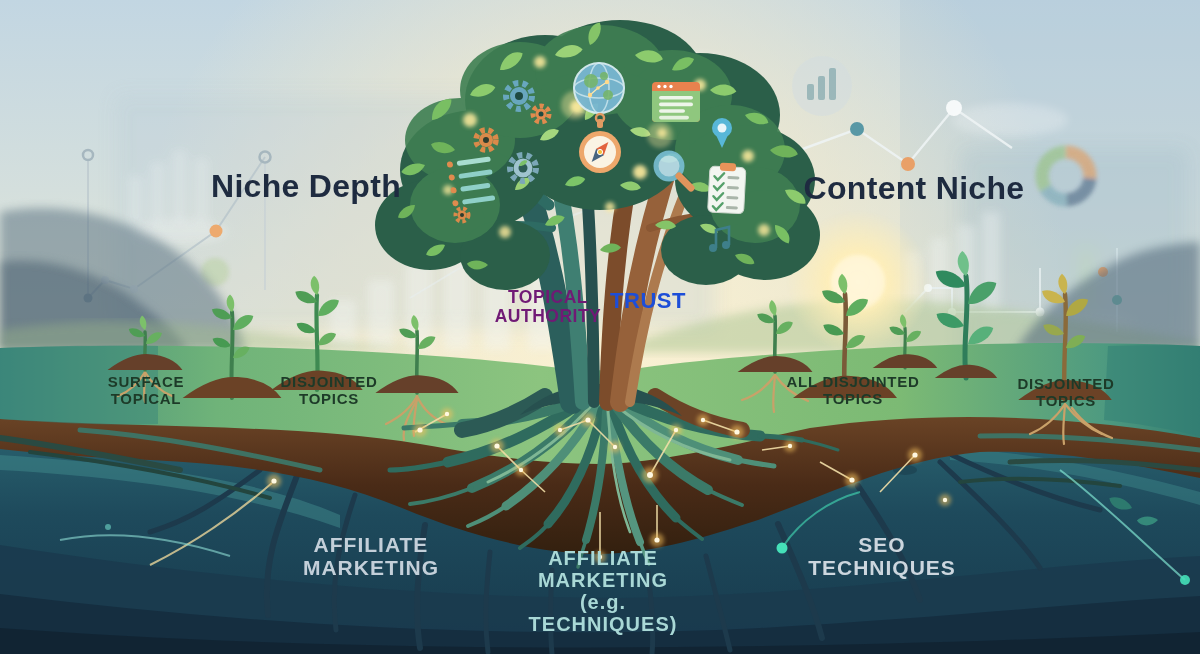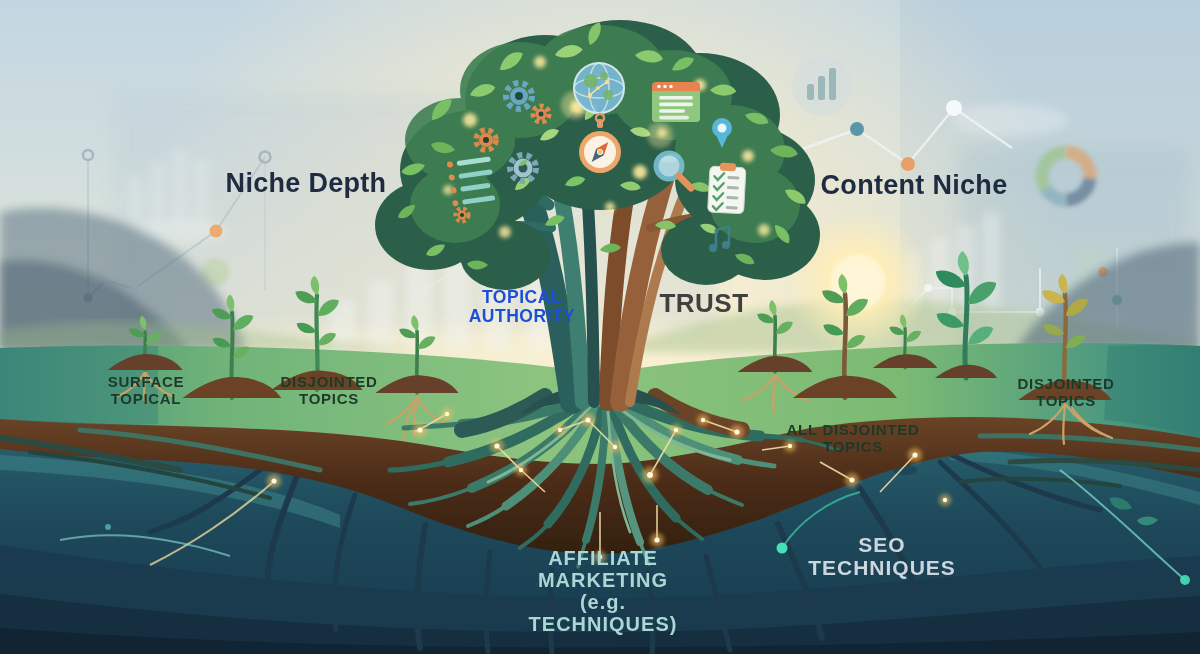--- a/index.html
+++ b/index.html
@@ -7,29 +7,29 @@
     position:relative;width:1200px;height:654px;overflow:hidden;
     font-family:"Liberation Sans", sans-serif;
     background:#c9dae3;
   }
   .stage svg{position:absolute;left:0;top:0;}
   .lbl{
     position:absolute;font-weight:bold;text-align:center;
     line-height:1.1;letter-spacing:.5px;transform:translateX(-50%);
     user-select:none;
   }
-  .title{font-size:27px;letter-spacing:.3px;white-space:nowrap;color:#1e2b40;}
+  .title{font-size:32px;letter-spacing:.3px;white-space:nowrap;color:#1e2b40;}
   #lbl-niche{left:306px;top:169px;}
   #lbl-content{left:914px;top:171px;}
-  #lbl-topical{left:522px;top:288px;width:146px;font-size:17.5px;color:#1d4ed8;}
-  #lbl-trust{left:704px;top:289px;font-size:26px;white-space:nowrap;color:#404040;}
+  #lbl-topical{left:548px;top:288px;width:146px;font-size:17.5px;color:#701a75;}
+  #lbl-trust{left:648px;top:289px;font-size:22px;white-space:nowrap;color:#1d4ed8;}
   .glbl{font-size:15px;color:#1d3a28;letter-spacing:.7px;}
   #lbl-surface{left:146px;top:374px;width:104px;}
   #lbl-disjointed-l{left:329px;top:374px;width:124px;}
-  #lbl-all-disjointed{left:853px;top:374px;width:174px;margin-top:48px;}
+  #lbl-all-disjointed{left:853px;top:374px;width:174px;}
   #lbl-disjointed-r{left:1066px;top:376px;width:124px;}
   .ulbl{letter-spacing:1px;}
   #lbl-affiliate-l{left:371px;top:533px;width:152px;font-size:21px;color:#c3cfd9;}
   #lbl-affiliate-c{left:603px;top:547px;width:152px;font-size:20px;color:#a9d8d6;}
   #lbl-seo{left:882px;top:533px;width:176px;font-size:21px;color:#ccd6de;}
 </style>
 </head>
 <body>
 
 <div class="stage">
@@ -610,15 +610,16 @@
 </svg>
 
 <div class="lbl title" id="lbl-niche">Niche Depth</div>
 <div class="lbl title" id="lbl-content">Content Niche</div>
 <div class="lbl" id="lbl-topical">TOPICAL AUTHORITY</div>
 <div class="lbl" id="lbl-trust">TRUST</div>
 <div class="lbl glbl" id="lbl-surface">SURFACE TOPICAL</div>
 <div class="lbl glbl" id="lbl-disjointed-l">DISJOINTED TOPICS</div>
 <div class="lbl glbl" id="lbl-all-disjointed">ALL DISJOINTED TOPICS</div>
 <div class="lbl glbl" id="lbl-disjointed-r">DISJOINTED TOPICS</div>
+<div class="lbl ulbl" id="lbl-affiliate-l">AFFILIATE MARKETING</div>
 <div class="lbl ulbl" id="lbl-affiliate-c">AFFILIATE MARKETING (e.g. TECHNIQUES)</div>
 <div class="lbl ulbl" id="lbl-seo">SEO TECHNIQUES</div>
 </div>
 
 </body></html>

